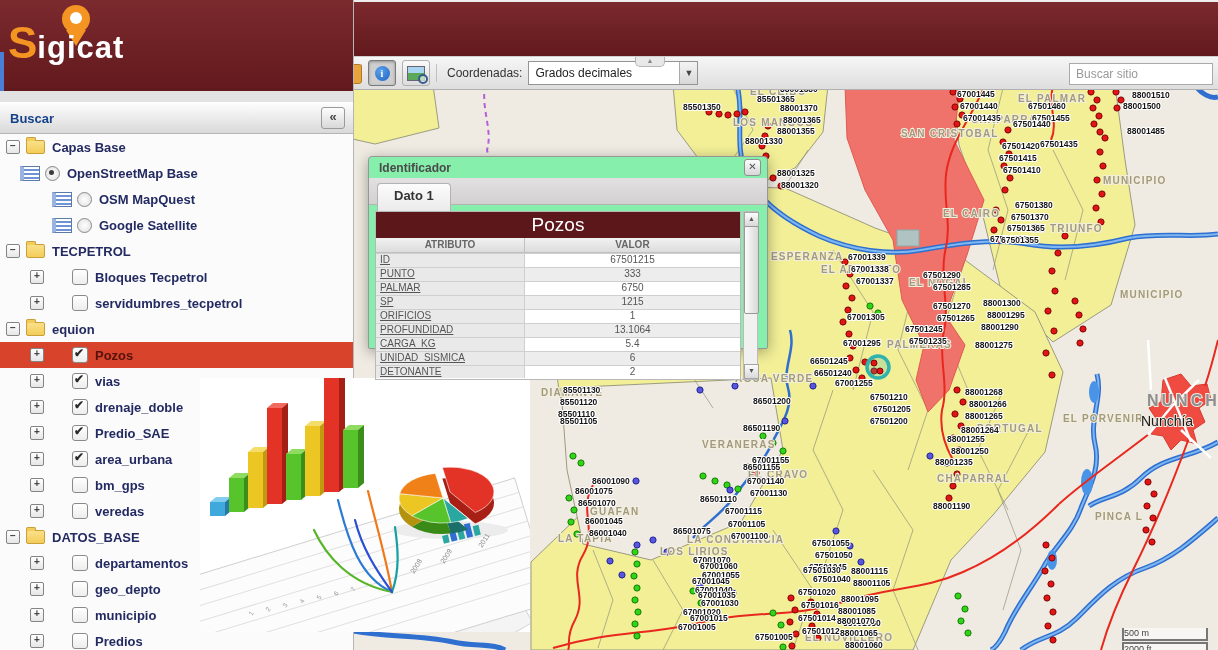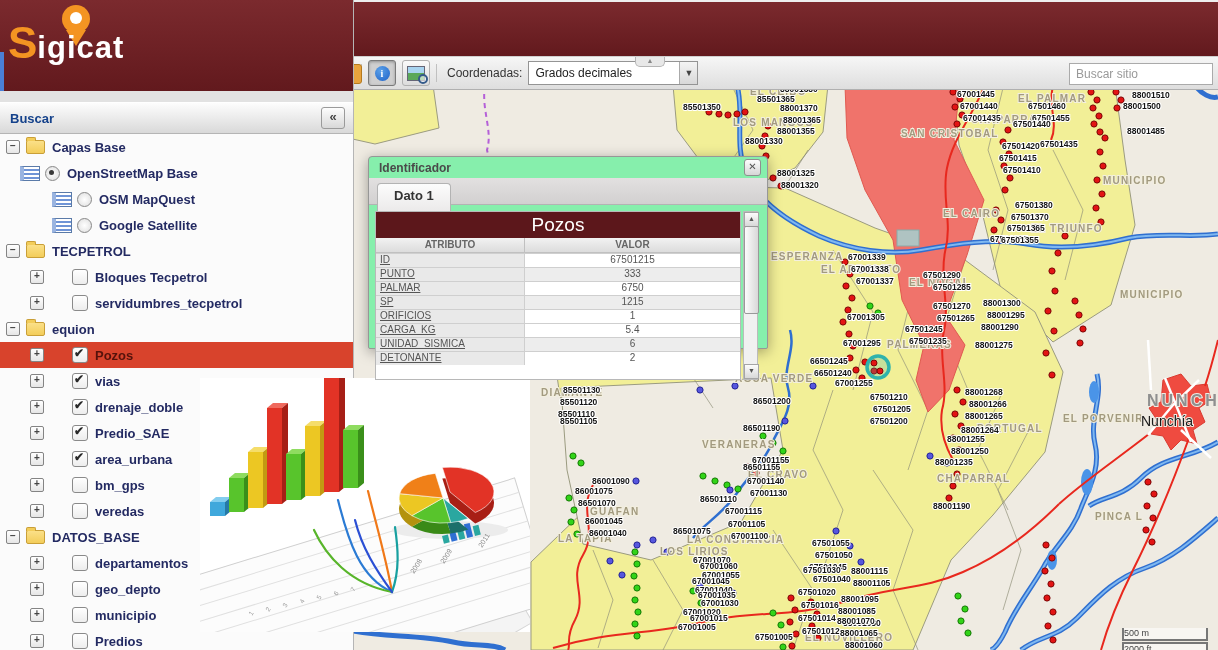--- a/index.html
+++ b/index.html
@@ -775,20 +775,24 @@
             </div>
             <div class="grow">
               <div class="a">SP</div>
               <div class="v" style="background: rgb(237, 237, 237);">1215</div>
             </div>
             <div class="grow">
               <div class="a">ORIFICIOS</div>
               <div class="v" style="background: rgb(255, 255, 255);">1</div>
             </div>
             <div class="grow">
+              <div class="a">PROFUNDIDAD</div>
+              <div class="v" style="background: rgb(237, 237, 237);">13.1064</div>
+            </div>
+            <div class="grow">
               <div class="a">CARGA_KG</div>
               <div class="v" style="background: rgb(255, 255, 255);">5.4</div>
             </div>
             <div class="grow">
               <div class="a">UNIDAD_SISMICA</div>
               <div class="v" style="background: rgb(237, 237, 237);">6</div>
             </div>
             <div class="grow">
               <div class="a">DETONANTE</div>
               <div class="v" style="background: rgb(255, 255, 255);">2</div>

